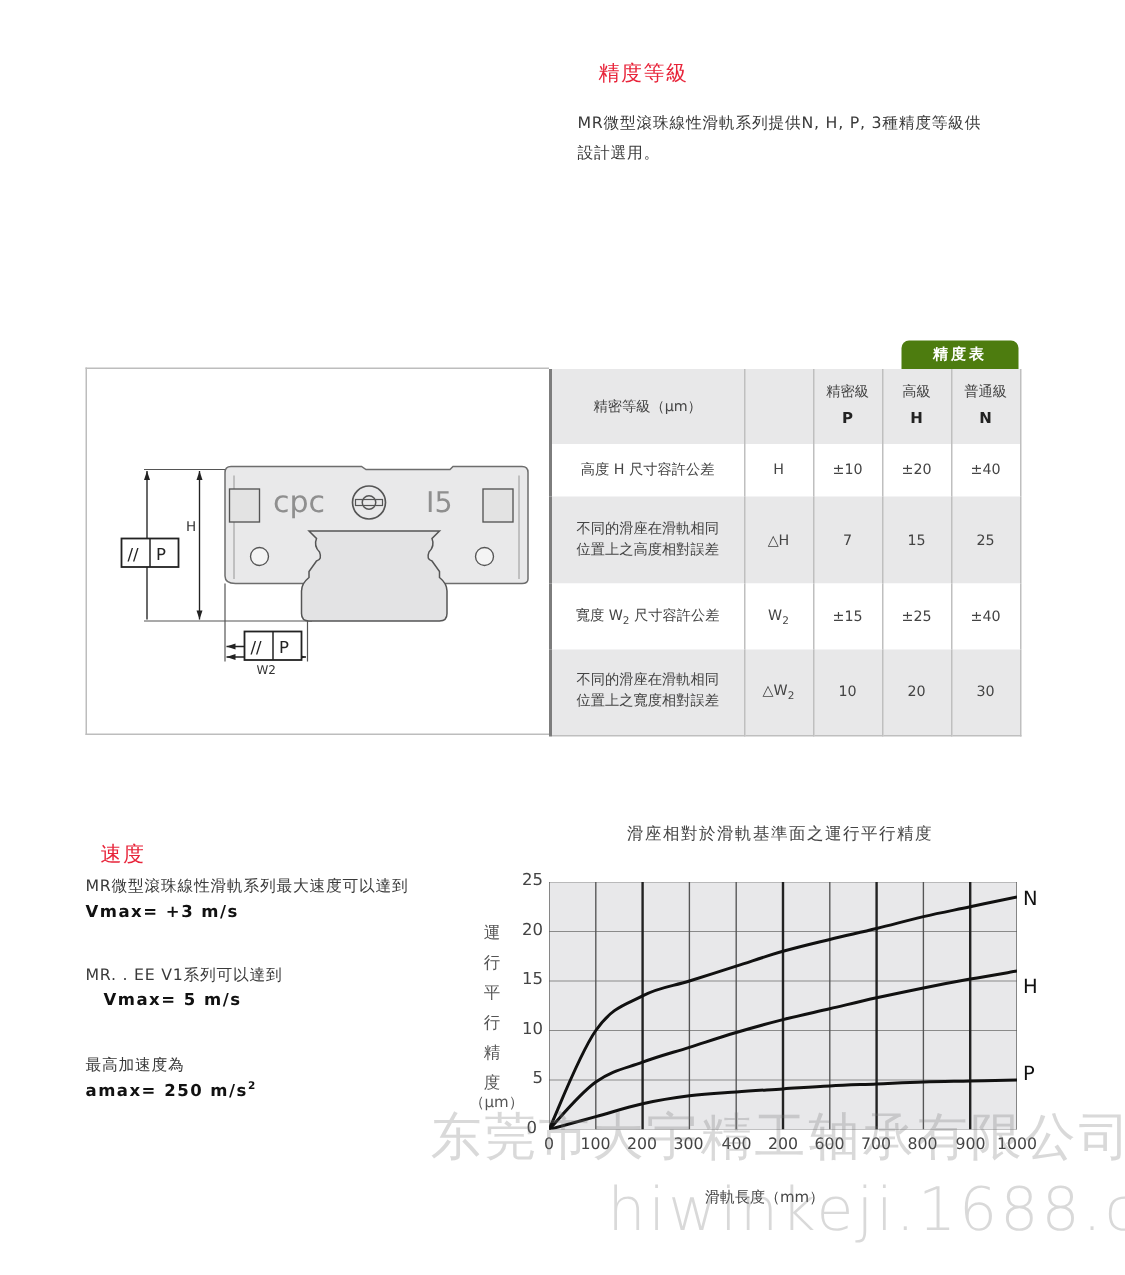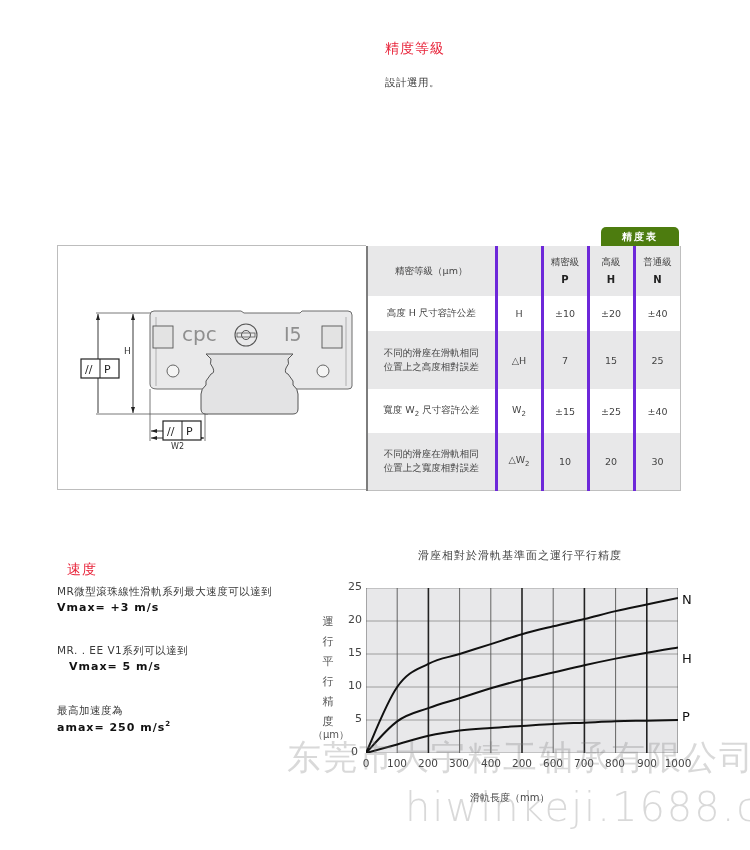--- a/index.html
+++ b/index.html
@@ -14,21 +14,21 @@
   
   .diagram-box { left: 57px; top: 245px; width: 309px; height: 245px;
                  border: 1px solid #bdbdbd; border-right: none; box-sizing: border-box; background: #fff; }
 
   
   .table-tab { left: 601px; top: 227px; width: 78px; height: 19px; background: #4d7c0f;
                color: #fff; font-size: 10px; font-weight: bold; text-align: center; line-height: 20px;
                border-radius: 5px 5px 0 0; letter-spacing: 2px; }
   table.prec { position: absolute; left: 366px; top: 246px; width: 313px; border-collapse: collapse;
                font-size: 9.5px; color: #444; table-layout: fixed; }
-  table.prec td { border-left: 3px solid #6d28d9; border-right: 1px solid #bfbfbf; text-align: center;
+  table.prec td { border-left: 1px solid #6d28d9; border-right: 1px solid #bfbfbf; text-align: center;
                   vertical-align: middle; padding: 0; }
   table.prec td.first { border-left: 2px solid #7d7d7d; }
   table.prec tr.gray td { background: #e8e8e9; }
   table.prec tr.white td { background: #ffffff; }
   table.prec tr.last td { border-bottom: 1px solid #bfbfbf; }
   .hdr-grade { display: block; line-height: 18px; }
   .hdr-letter { display: block; font-weight: bold; font-size: 10px; color: #222; line-height: 18px; }
   .two-line { line-height: 14px; text-align: right; display: inline-block; }
 
   
@@ -40,22 +40,23 @@
   .tick-x { font-size: 10.5px; color: #444; width: 40px; text-align: center; }
   .curve-label { font-size: 13px; font-weight: normal; color: #111; }
 
   .watermark { color: rgba(120,120,120,0.28); white-space: nowrap; pointer-events: none; }
   .wm1 { left: 287px; top: 735px; font-size: 34px; letter-spacing: 2px; }
   .wm2 { left: 405px; top: 784px; font-size: 40px; letter-spacing: 2px; font-weight: 300; }
 </style>
 </head>
 <body>
 
-<div class="abs red-title" style="left:385px; top:40px;">精度等級</div>
+<div class="abs red-title" style="left:399px; top:40px;">精度等級</div>
 <div class="abs body-text" style="left:385px; top:72px;">
+  <div>MR微型滾珠線性滑軌系列提供N, H, P, 3種精度等級供</div>
   <div>設計選用。</div>
 </div>
 
 <div class="abs diagram-box">
   <svg width="309" height="245" viewBox="0 0 309 245">
 
     <line x1="38" y1="67" x2="92" y2="67" stroke="#555" stroke-width="0.8"></line>
     <line x1="38" y1="168" x2="150" y2="168" stroke="#555" stroke-width="0.8"></line>
     <line x1="75" y1="68" x2="75" y2="167" stroke="#222" stroke-width="0.9"></line>
     <polygon points="75,68 73,74 77,74" fill="#222"></polygon>

